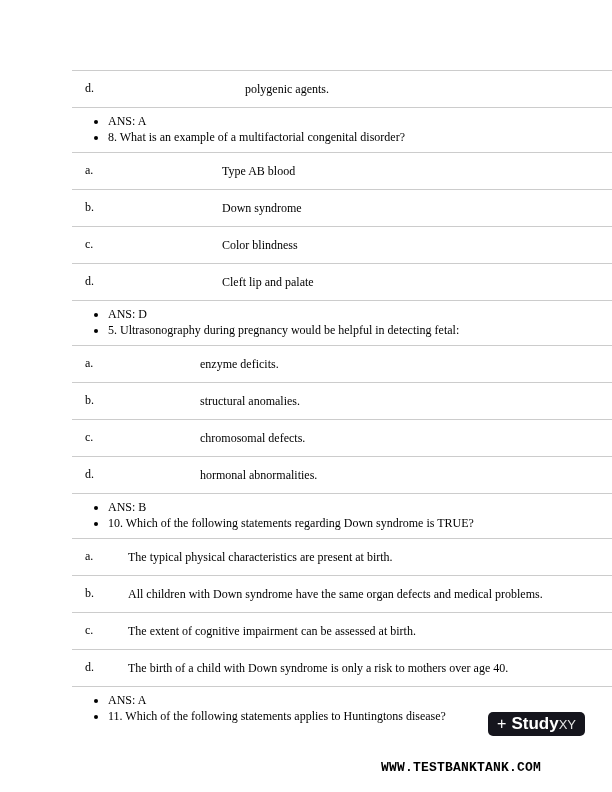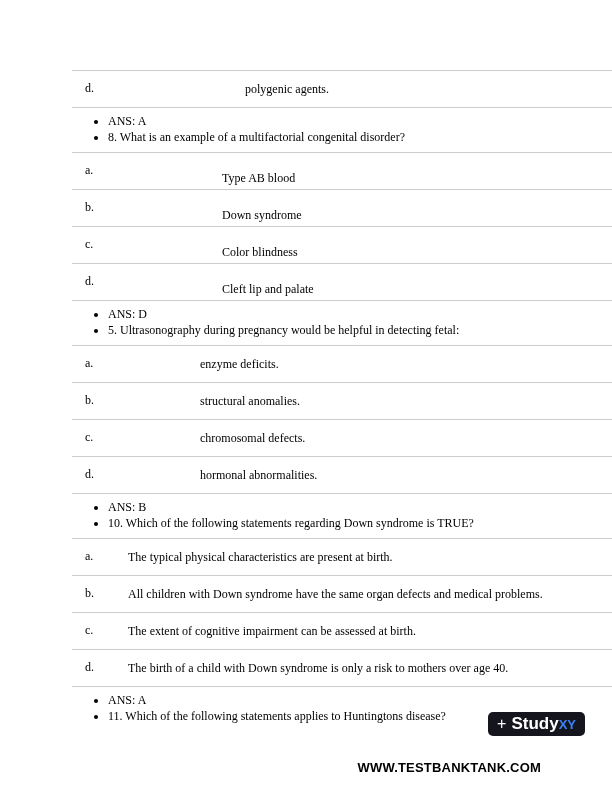--- a/index.html
+++ b/index.html
@@ -21,21 +21,21 @@
   }
   .table { border-bottom: 1px solid #cccccc; }
   .row {
     position: relative;
     border-top: 1px solid #cccccc;
     padding: 11px 0 12px 13px;
     line-height: 13px;
   }
   .opt-text { position: absolute; top: 12px; white-space: nowrap; }
   .ind-top { left: 141px; margin-left: 32px; }
-  .ind-q8  { left: 150px; margin-top: 7px; }
+  .ind-q8  { left: 150px; }
   .ind-q9  { left: 128px; }
   .ind-q10 { left: 56px; }
   ul.ans {
     list-style: disc;
     margin: 6px 0 7px 0;
     padding-left: 35px;
     line-height: 15px;
   }
   ul.ans li { margin: 1px; padding: 0; }
   .badge {
@@ -51,26 +51,26 @@
     font-family: "Liberation Sans", sans-serif;
   }
   .badge .plus {
     color: #ffffff;
     font-size: 16px;
     font-weight: 400;
     line-height: 1;
     margin-right: 5px;
   }
   .badge .study { color: #ffffff; font-weight: 700; font-size: 17px; }
-  .badge .xy    { color: #3b82f6; font-weight: 700; font-size: 13px; }
+  .badge .xy    { color: #e5e5e5; font-weight: 400; font-size: 13px; }
   .footer {
     position: absolute;
     right: 71px;
     bottom: 17px;
-    font-family: Liberation Sans, sans-serif;
+    font-family: Liberation Mono, monospace;
     font-weight: 700;
     font-size: 13px;
     letter-spacing: 0.2px;
     color: #000000;
   }
 </style>
 </head>
 <body>
 
 <div class="page">

